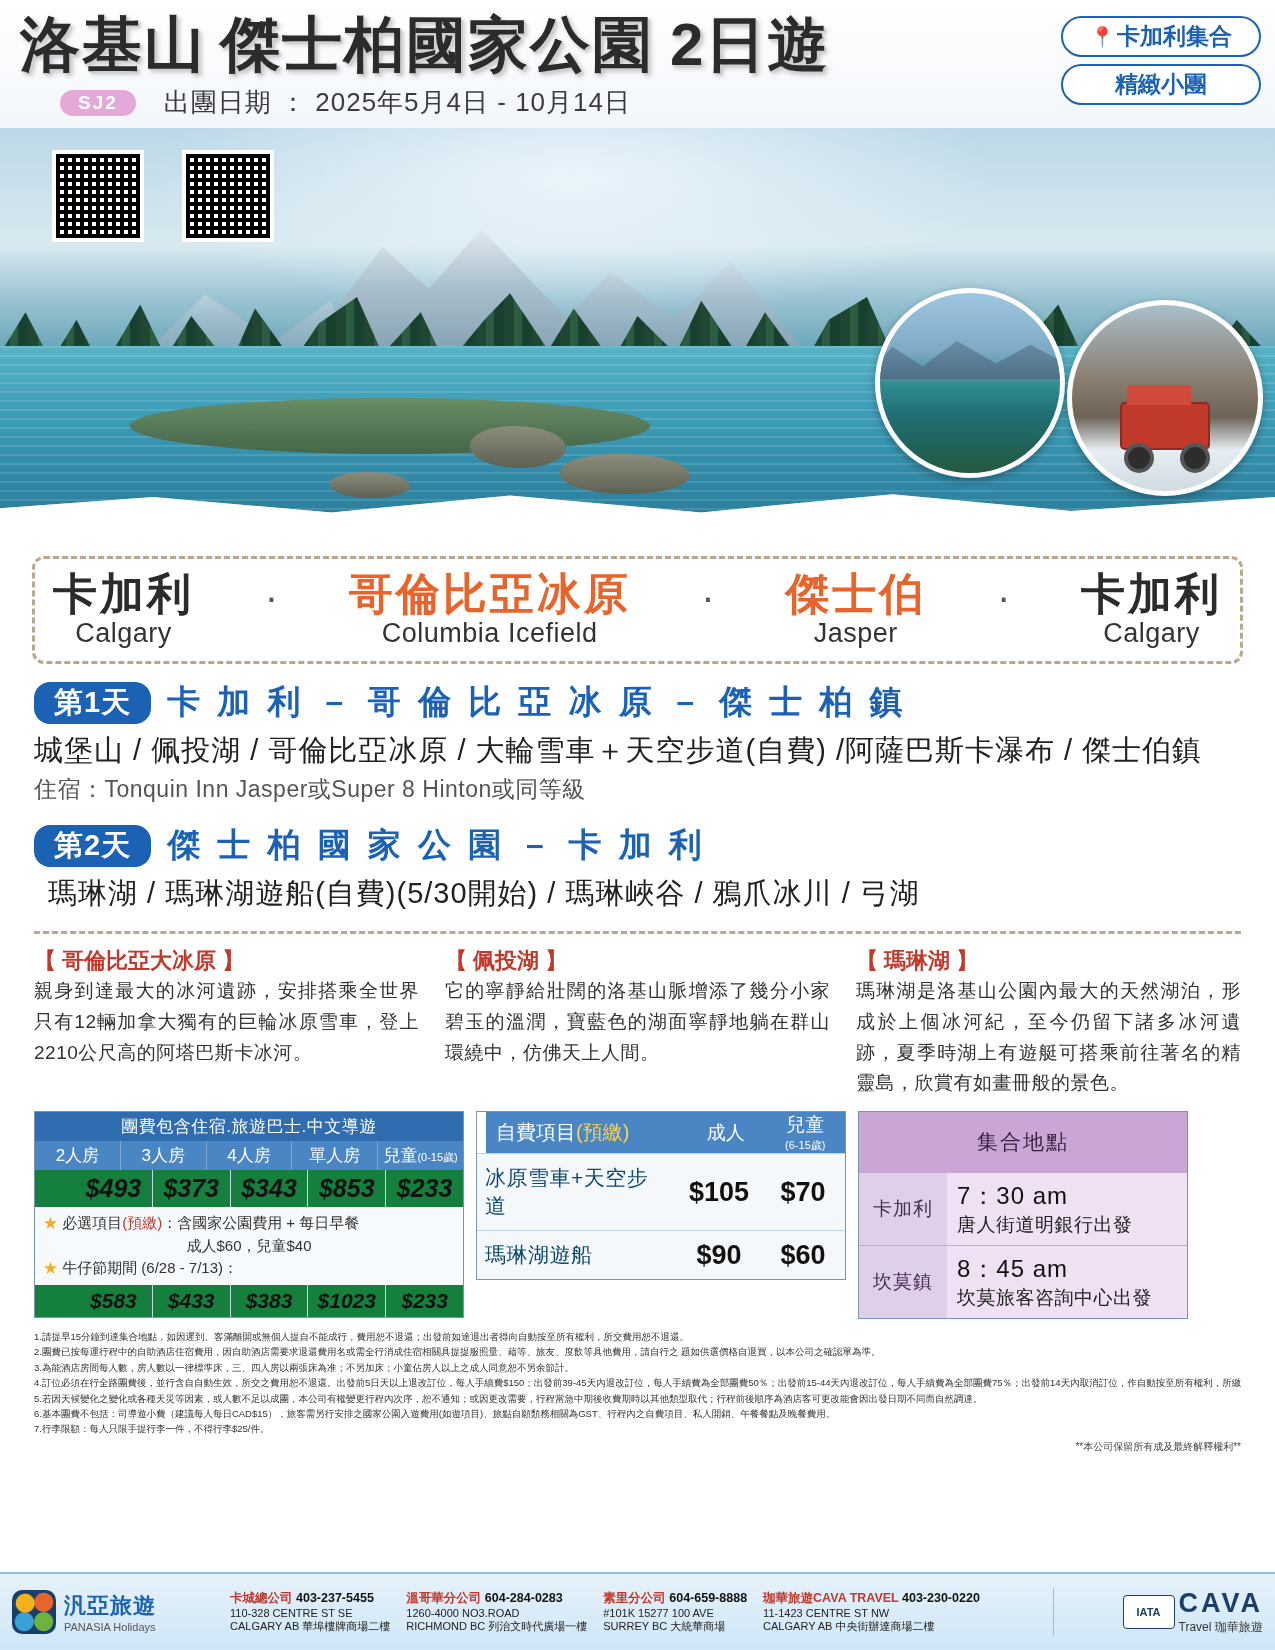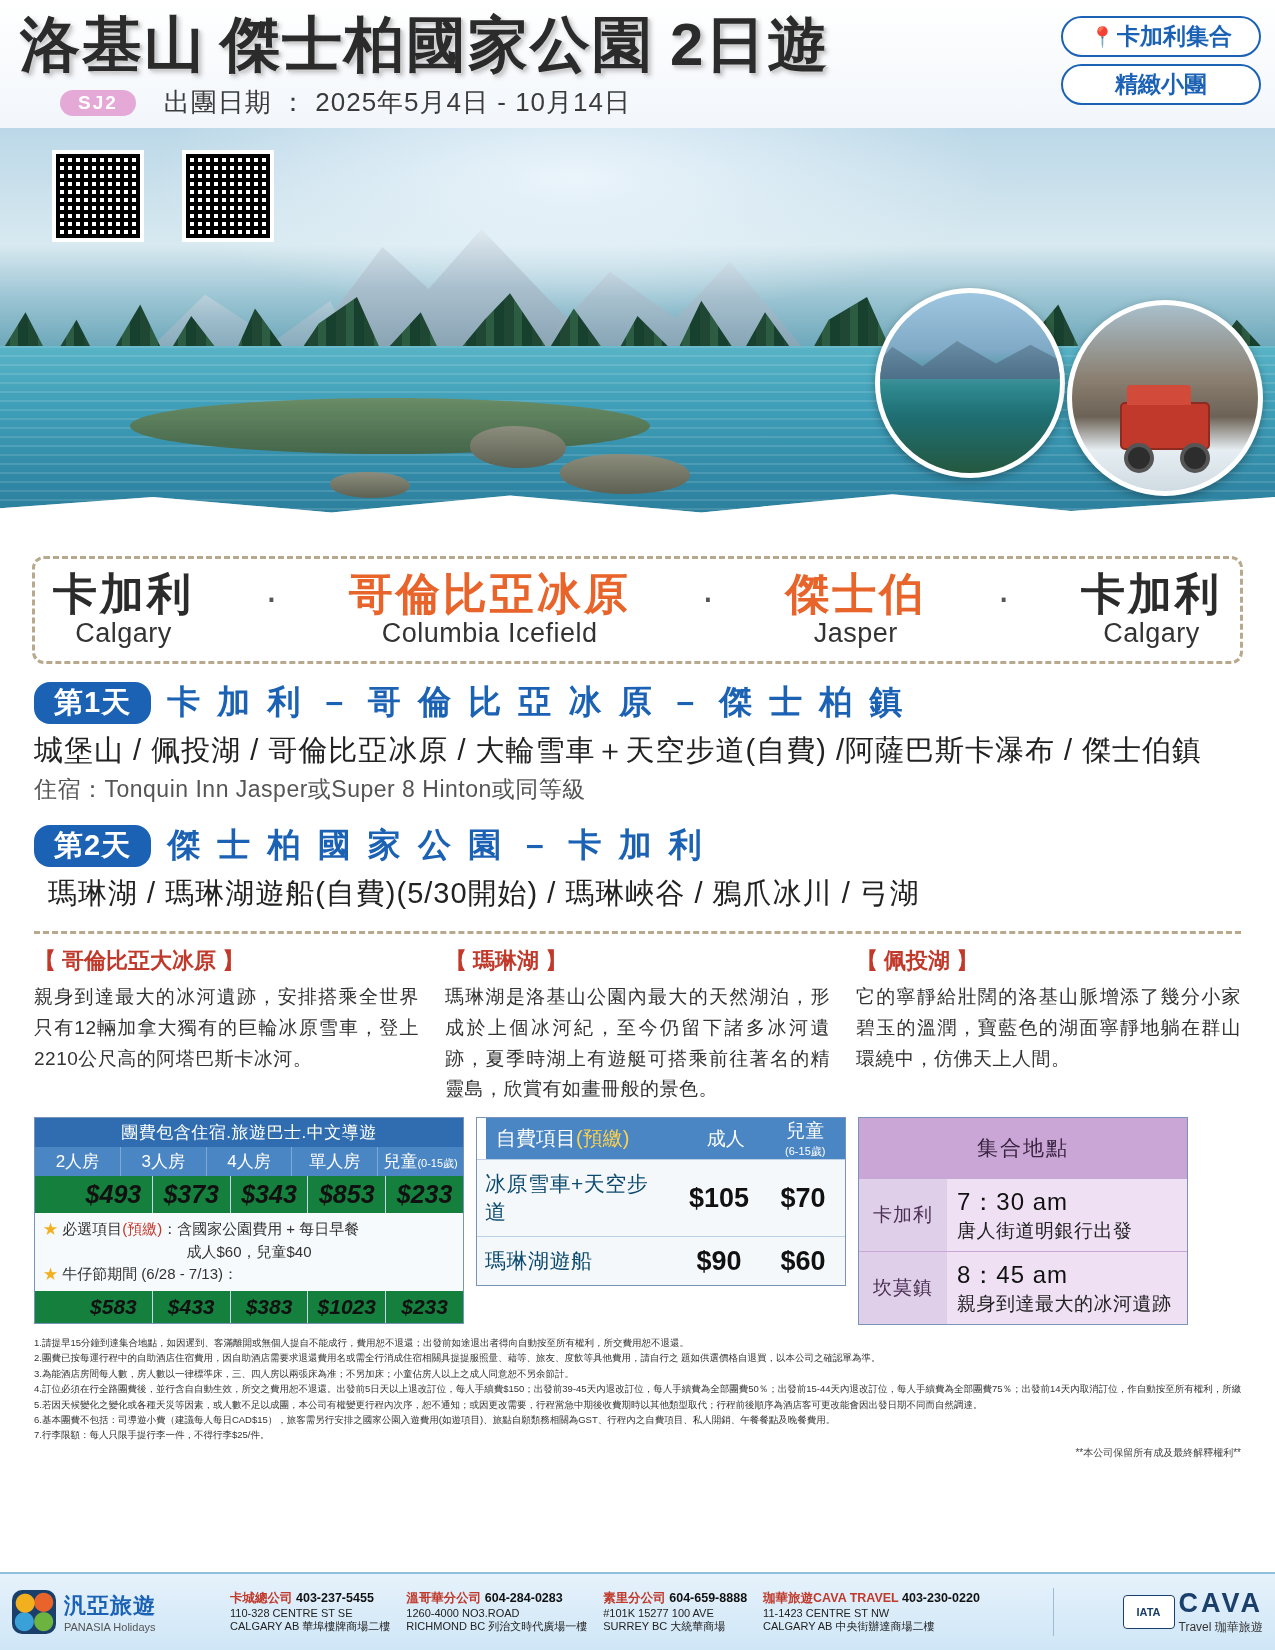--- a/index.html
+++ b/index.html
@@ -207,21 +207,21 @@
     border-top: 3px dashed #b8a98c;
   }
 
   
   .info-cols {
     display: flex;
     gap: 26px;
     padding: 12px 34px 0 34px;
   }
   .info-col { flex: 1; }
-  .info-h { color: #c0392b; font-size: 22px; font-weight: bold; margin-bottom: 6px; }
+  .info-h { color: #c0392b; font-size: 22px; font-weight: bold; }
   .info-p { font-size: 19px; color: #333; line-height: 1.62; letter-spacing: .5px; text-align: justify;}
 
   
   .tables {
     display: flex;
     gap: 12px;
     padding: 12px 34px 0 34px;
     align-items: flex-start;
   }
   .tbl { border: 1px solid #7a93b8; }
@@ -410,26 +410,26 @@
 </div>
 
 <div class="dash-div"></div>
 
 <div class="info-cols">
   <div class="info-col">
     <div class="info-h">【 哥倫比亞大冰原 】</div>
     <div class="info-p">親身到達最大的冰河遺跡，安排搭乘全世界只有12輛加拿大獨有的巨輪冰原雪車，登上2210公尺高的阿塔巴斯卡冰河。</div>
   </div>
   <div class="info-col">
+    <div class="info-h">【 佩投湖 】</div>
+    <div class="info-p">它的寧靜給壯闊的洛基山脈增添了幾分小家碧玉的溫潤，寶藍色的湖面寧靜地躺在群山環繞中，仿佛天上人間。</div>
+  </div>
+  <div class="info-col">
     <div class="info-h">【 瑪琳湖 】</div>
     <div class="info-p">瑪琳湖是洛基山公園內最大的天然湖泊，形成於上個冰河紀，至今仍留下諸多冰河遺跡，夏季時湖上有遊艇可搭乘前往著名的精靈島，欣賞有如畫冊般的景色。</div>
-  </div>
-  <div class="info-col">
-    <div class="info-h">【 佩投湖 】</div>
-    <div class="info-p">它的寧靜給壯闊的洛基山脈增添了幾分小家碧玉的溫潤，寶藍色的湖面寧靜地躺在群山環繞中，仿佛天上人間。</div>
   </div>
 </div>
 
 <div class="tables">
 
   <div class="tbl price-tbl">
     <div class="tbl-title">團費包含住宿.旅遊巴士.中文導遊</div>
     <div class="price-head">
       <div>2人房</div>
       <div>3人房</div>
@@ -494,21 +494,21 @@
       <div class="c1">卡加利</div>
       <div class="c2">
         <div class="meet-time">7：30 am</div>
         <div class="meet-place">唐人街道明銀行出發</div>
       </div>
     </div>
     <div class="meet-row">
       <div class="c1">坎莫鎮</div>
       <div class="c2">
         <div class="meet-time">8：45 am</div>
-        <div class="meet-place">親身到達最大的冰河遺跡</div>
+        <div class="meet-place">坎莫旅客咨詢中心出發</div>
       </div>
     </div>
   </div>
 </div>
 
 <div class="fine">
   <div>1.請提早15分鐘到達集合地點，如因遲到、客滿離開或無個人提自不能成行，費用恕不退還；出發前如途退出者得向自動按至所有權利，所交費用恕不退還。</div>
   <div>2.團費已按每運行程中的自助酒店住宿費用，因自助酒店需要求退還費用名或需全行消成住宿相關具提提服照量、藉等、旅友、度飲等具他費用，請自行之 題如供選價格自退買，以本公司之確認單為準。</div>
   <div>3.為能酒店房間每人數，房人數以一律標準床，三、四人房以兩張床為准；不另加床；小童佔房人以上之成人同意恕不另余節計。</div>
   <div>4.訂位必須在行全路團費後，並行含自自動生效，所交之費用恕不退還。出發前5日天以上退改訂位，每人手續費$150；出發前39-45天內退改訂位，每人手續費為全部團費50％；出發前15-44天內退改訂位，每人手續費為全部團費75％；出發前14天內取消訂位，作自動按至所有權利，所繳費用恕由行程內全部入遊覽，導遊及酒店住宿，恕不退還。</div>

